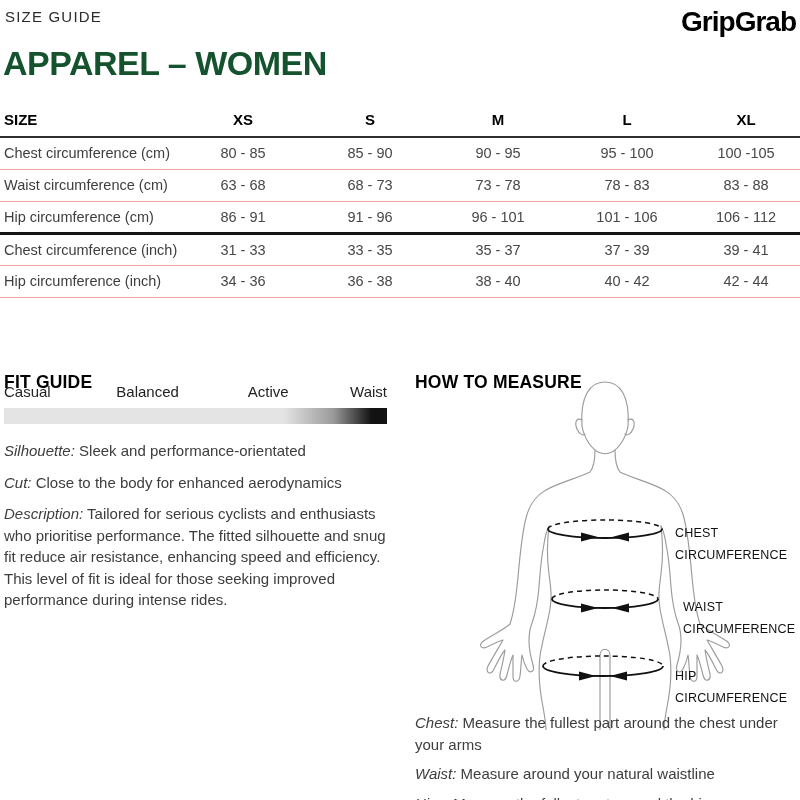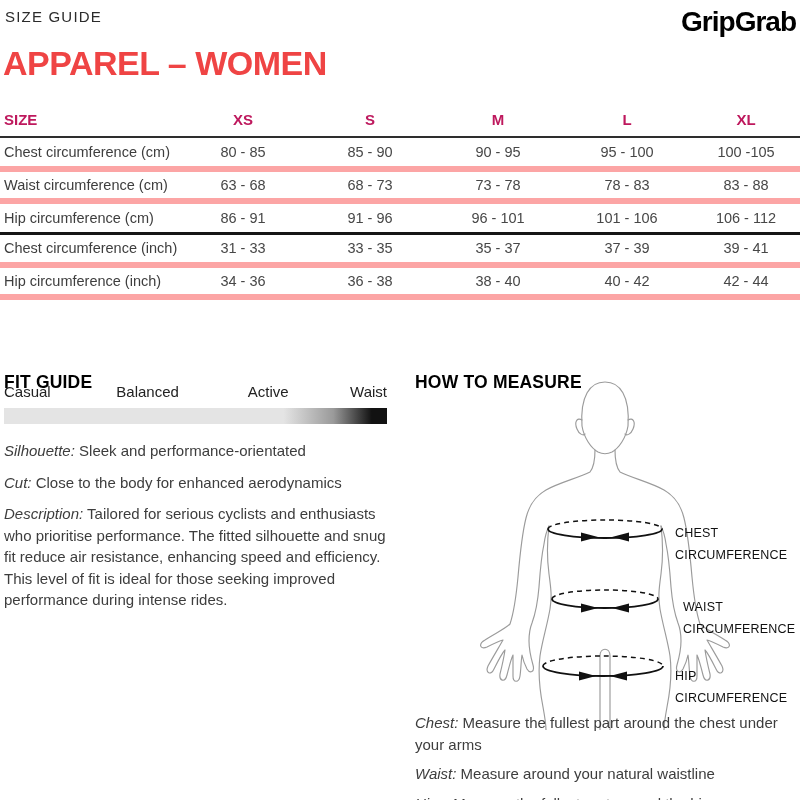--- a/index.html
+++ b/index.html
@@ -5,30 +5,30 @@
   * { margin:0; padding:0; box-sizing:border-box; }
   html,body { width:800px; height:800px; background:#ffffff; overflow:hidden; }
   body { font-family:"Liberation Sans", sans-serif; color:#1a1a1a; position:relative; }
 
   .page { position:absolute; inset:0; }
 
   
   .kicker { position:absolute; left:5px; top:8px; font-size:15px; letter-spacing:1.2px; color:#2b2b2b; }
   .logo   { position:absolute; right:4px; top:6px; font-size:28px; font-weight:bold; letter-spacing:-1px; color:#000; }
 
-  .title  { position:absolute; left:3px; top:44px; font-size:34px; font-weight:bold; letter-spacing:-0.5px; color:#ef4444; }
+  .title  { position:absolute; left:3px; top:44px; font-size:34px; font-weight:bold; letter-spacing:-0.5px; color:#14532d; }
 
   
   table.size { position:absolute; left:0; top:103px; width:800px; border-collapse:collapse; table-layout:fixed; }
-  table.size th { font-size:15px; font-weight:bold; color:#be185d; height:34px; text-align:center; vertical-align:middle; }
+  table.size th { font-size:15px; font-weight:bold; color:#000000; height:34px; text-align:center; vertical-align:middle; }
   table.size th.lbl { text-align:left; padding-left:4px; }
   table.size td { font-size:14.5px; color:#474747; height:32px; text-align:center; vertical-align:middle; }
   table.size td.lbl { text-align:left; padding-left:4px; color:#3e3e3e; }
   table.size thead tr { border-bottom:2px solid #2e2e2e; }
-  table.size tbody tr { border-bottom:6px solid #fca5a5; }
+  table.size tbody tr { border-bottom:1px solid #fca5a5; }
   table.size tbody tr.cm-end { border-bottom:3px solid #151515; }
 
   h2.sec { font-size:17.5px; font-weight:bold; letter-spacing:0.2px; color:#000;margin-top:20px; }
 
   
   .fit { position:absolute; left:4px; top:350px; width:383px; height:300px; }
   .fit h2 { position:absolute; left:0; top:2px; }
   .scale-labels { position:absolute; left:0; top:33px; width:100%; height:20px; font-size:15px; color:#222; }
   .scale-labels .sl { position:absolute; white-space:nowrap; }
   .sl0 { left:0; }

